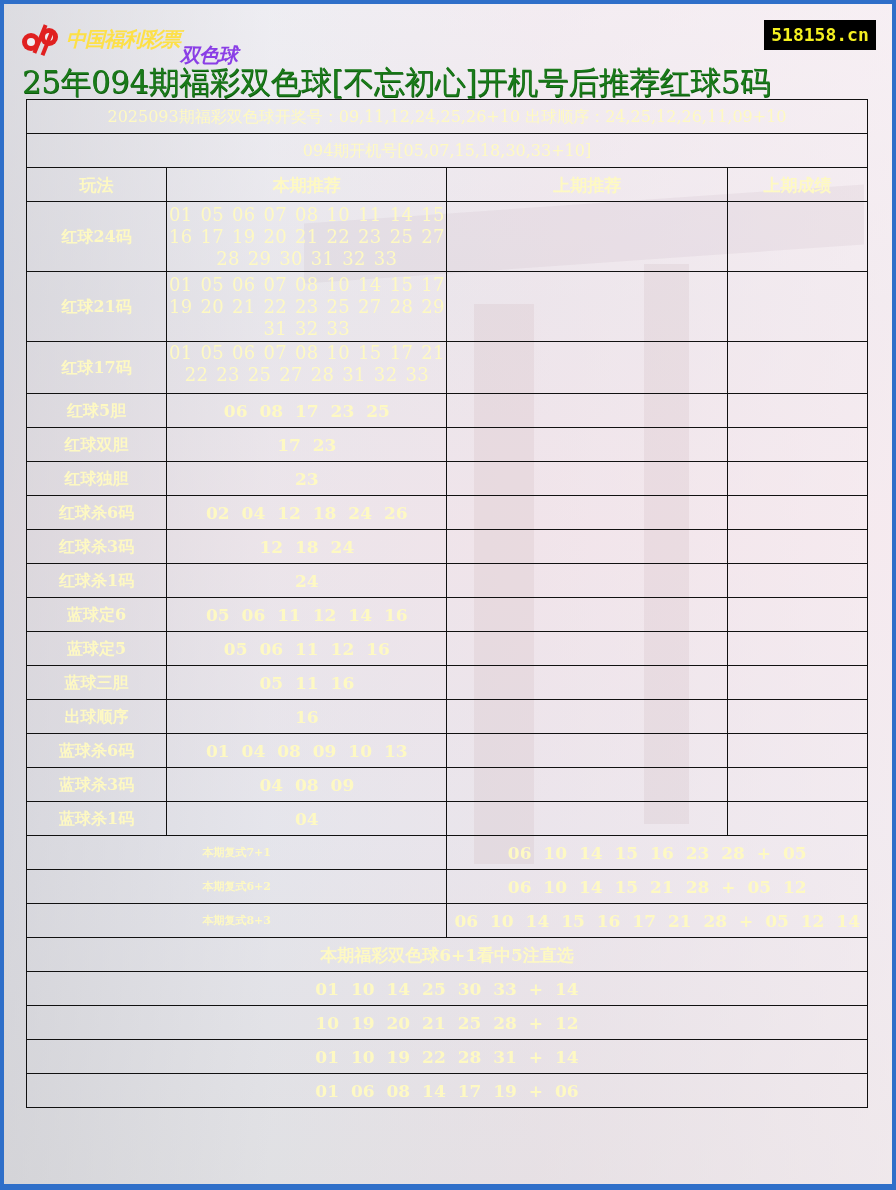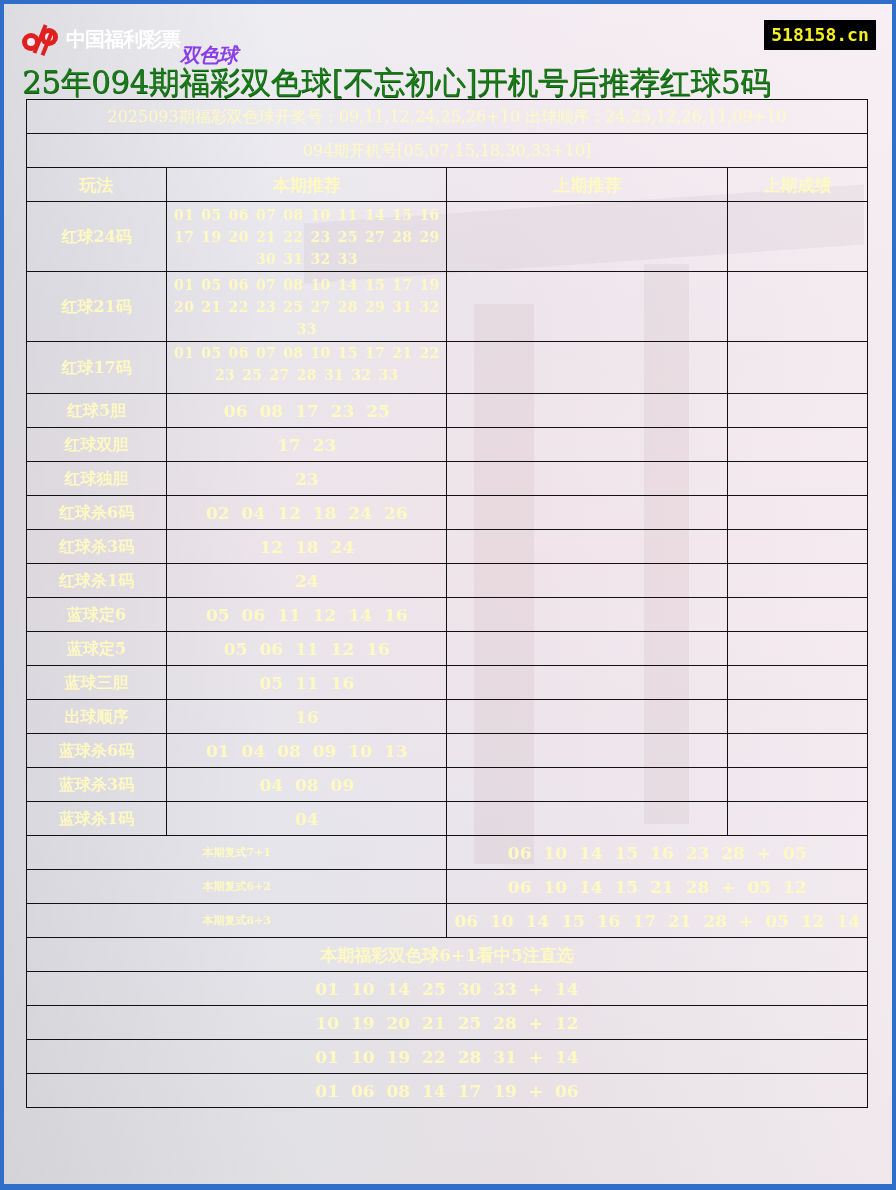--- a/index.html
+++ b/index.html
@@ -13,21 +13,21 @@
     background:
       linear-gradient(90deg, rgba(205,205,210,0.55) 0%, rgba(236,236,240,0.25) 30%, rgba(250,232,238,0.35) 60%, rgba(252,240,244,0.6) 100%),
       linear-gradient(180deg, #efeef3 0%, #e6e4ea 25%, #ece2e8 45%, #e3e3ea 70%, #dcdcdf 100%);
     overflow: hidden;
   }
   .bg-pillar1 { position:absolute; left: 470px; top: 300px; width: 60px; height: 560px; background: rgba(200,170,180,0.18); }
   .bg-pillar2 { position:absolute; left: 640px; top: 260px; width: 45px; height: 560px; background: rgba(190,160,170,0.15); }
   .bg-roof { position:absolute; left: 300px; top: 200px; width: 560px; height: 60px; background: rgba(180,160,170,0.12); transform: skewY(-4deg); }
   .logo { position: absolute; left: 18px; top: 22px; height: 34px; display: flex; align-items: center; }
   .logo-mark { width: 44px; height: 34px; position: relative; }
-  .logo-text-cn { font-family: "DejaVu Sans", "Liberation Sans", sans-serif; font-weight: bold; font-size: 20px; color: #ffffff; letter-spacing: -1px; margin-left: 4px; }
+  .logo-text-cn { font-family: "DejaVu Sans", "Liberation Sans", sans-serif; font-weight: bold; font-size: 20px; color: #fde047; letter-spacing: -1px; margin-left: 4px; font-style: italic; }
   .logo-text-ssq { font-family: "DejaVu Sans", "Liberation Sans", sans-serif; font-weight: bold; font-style: italic; font-size: 20px; color: #8a3ee6; letter-spacing: -1px; margin-top: 32px; }
   .site-badge {
     position: absolute; left: 764px; top: 20px; width: 112px; height: 30px;
     background: #000; color: #f4f020; font-family: "DejaVu Sans Mono", "Liberation Mono", monospace;
     font-size: 18px; font-weight: bold; line-height: 30px; text-align: center;
   }
   .page-title {
     position: absolute; left: 22px; top: 62px; width: 860px;
     font-size: 31px; color: #1a7a1a; white-space: nowrap; letter-spacing: -0.5px;
     text-shadow: 0.5px 0.5px 0 #0d5a0d;
@@ -36,21 +36,21 @@
     position: absolute; left: 26px; top: 99px; width: 842px;
     border-collapse: collapse; table-layout: fixed;
     font-size: 17px; color: #fef9c3;
   }
   table.main td {
     border: 1.5px solid #111; padding: 0; text-align: center; vertical-align: middle;
     height: 33px; line-height: 22px;
   }
   td.draw { font-size: 16px; height: 35px; }
   td.label { font-weight: bold; font-size: 16px; }
-  td.multi { text-align: left; padding-left: 2px; font-weight: bold; font-size: 14px; line-height: 22.5px; letter-spacing: 0.3px; word-spacing: 2px; }
+  td.multi { text-align: left; padding-left: 2px; font-weight: normal; font-size: 18px; line-height: 22.5px; letter-spacing: 0.3px; word-spacing: 2px; }
   td.nums { font-weight: bold; font-size: 17px; word-spacing: 6px; }
   td.compound-label { text-align: left; padding-left: 152px; font-weight: bold; font-size: 11px; }
   td.hdr { font-weight: bold; font-size: 17px; }
 </style>
 </head>
 <body>
 
 <div class="frame">
   <div class="bg-roof"></div>
   <div class="bg-pillar1"></div>

